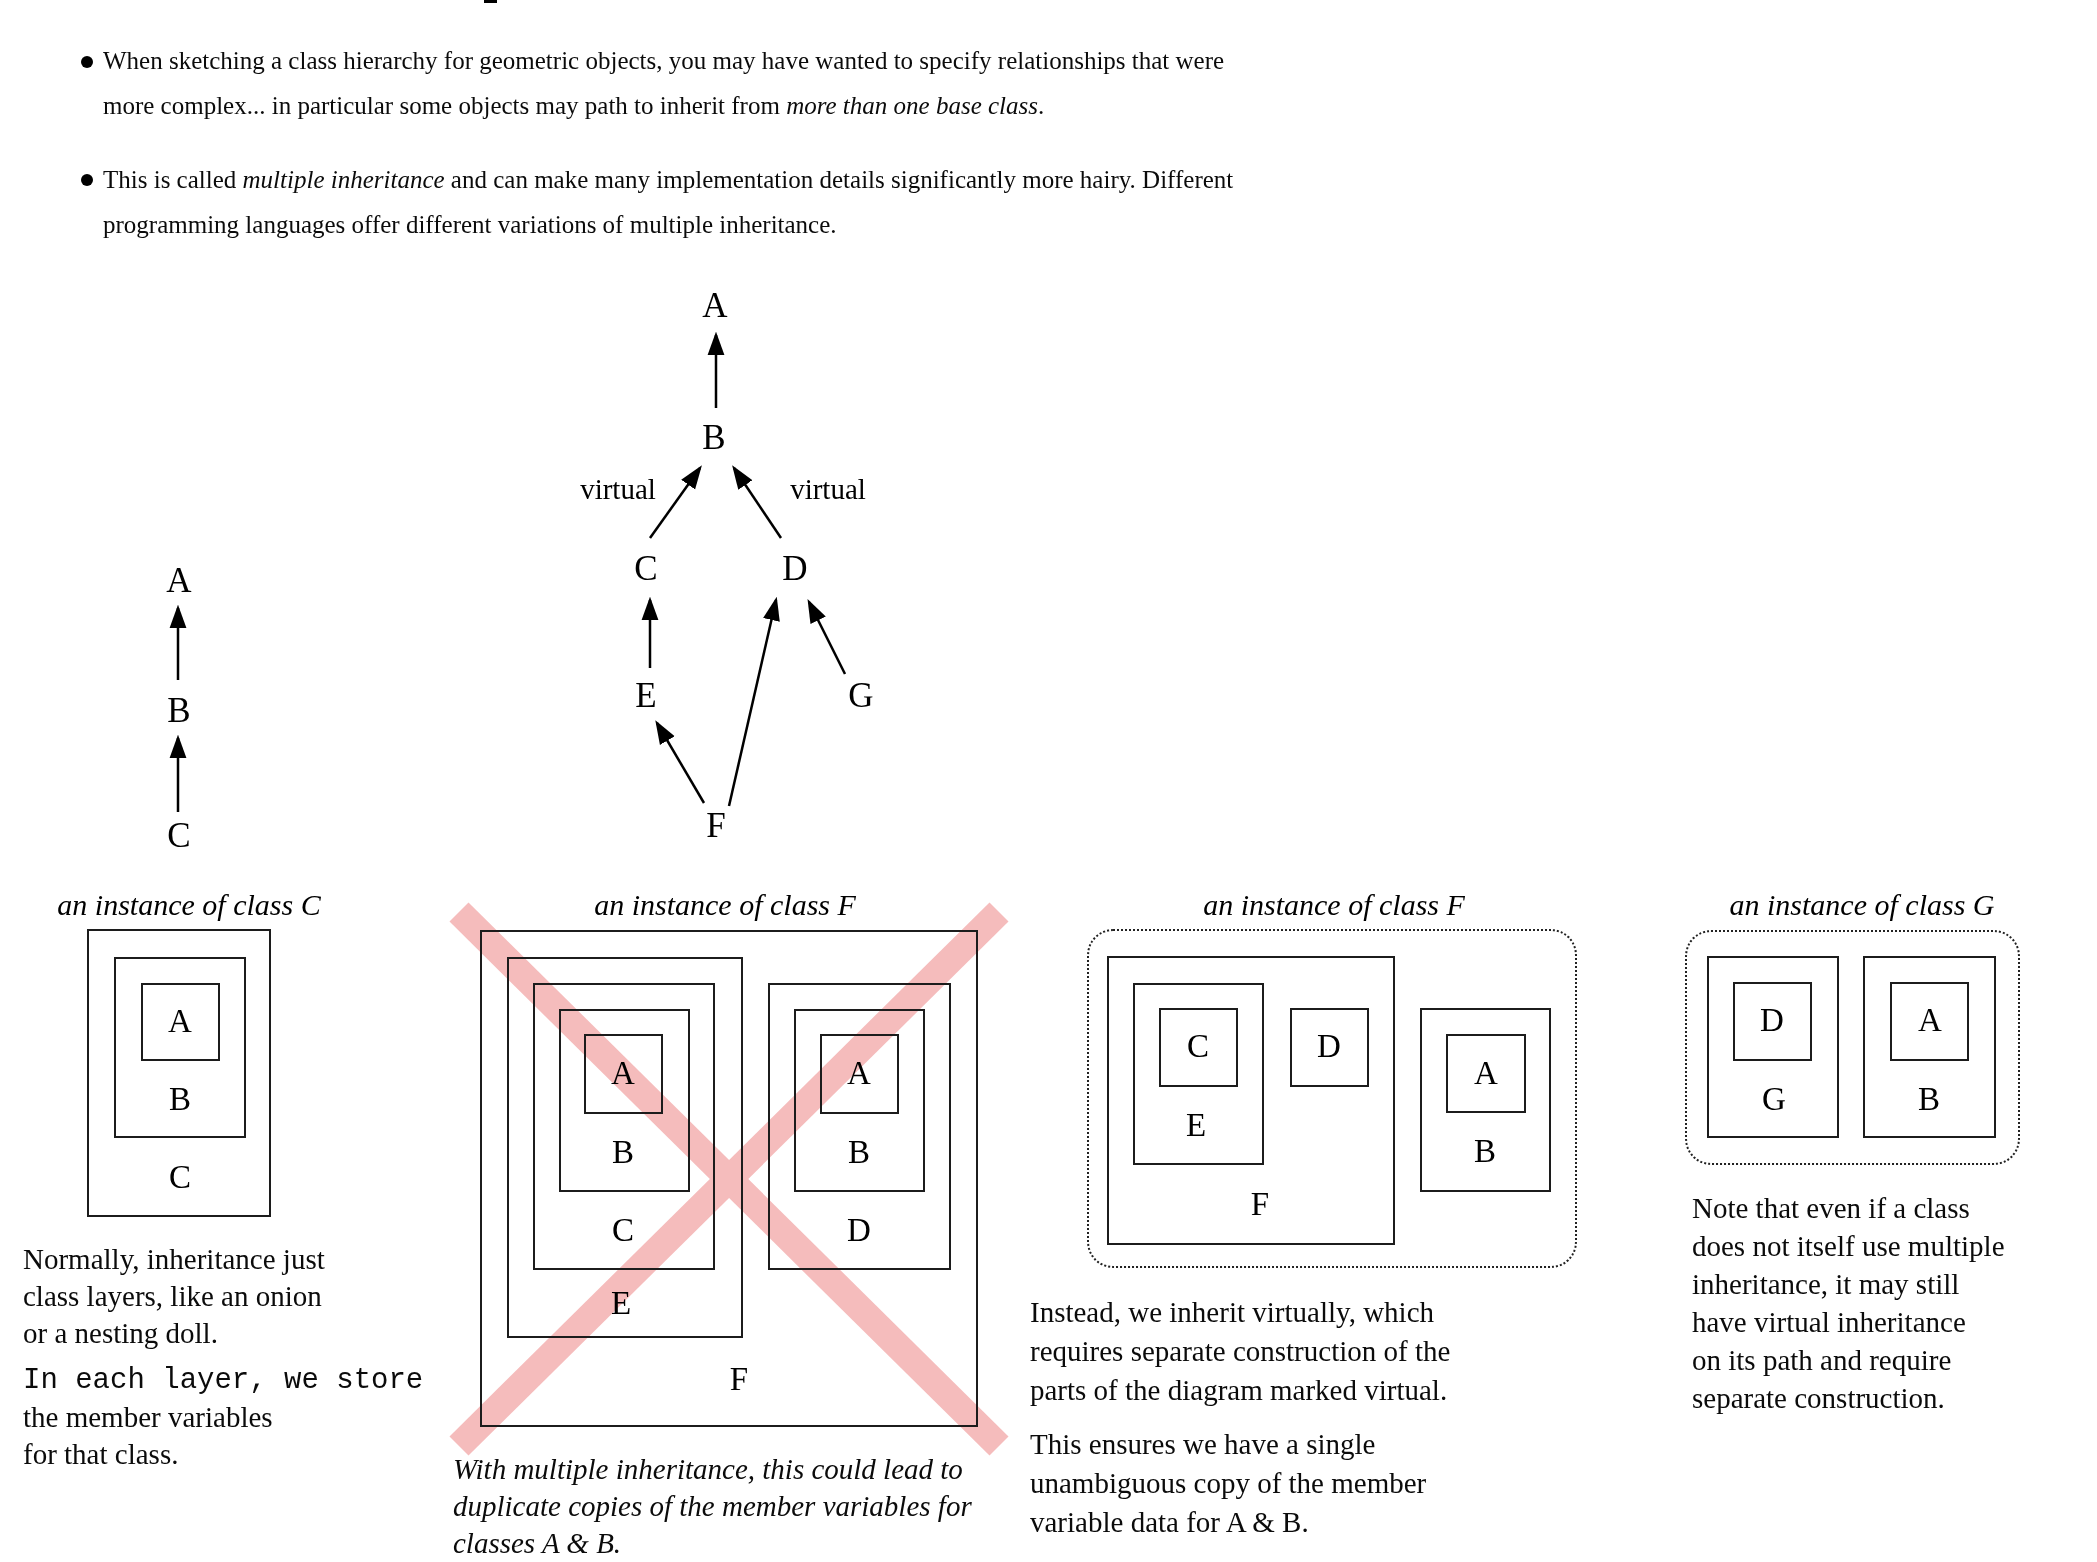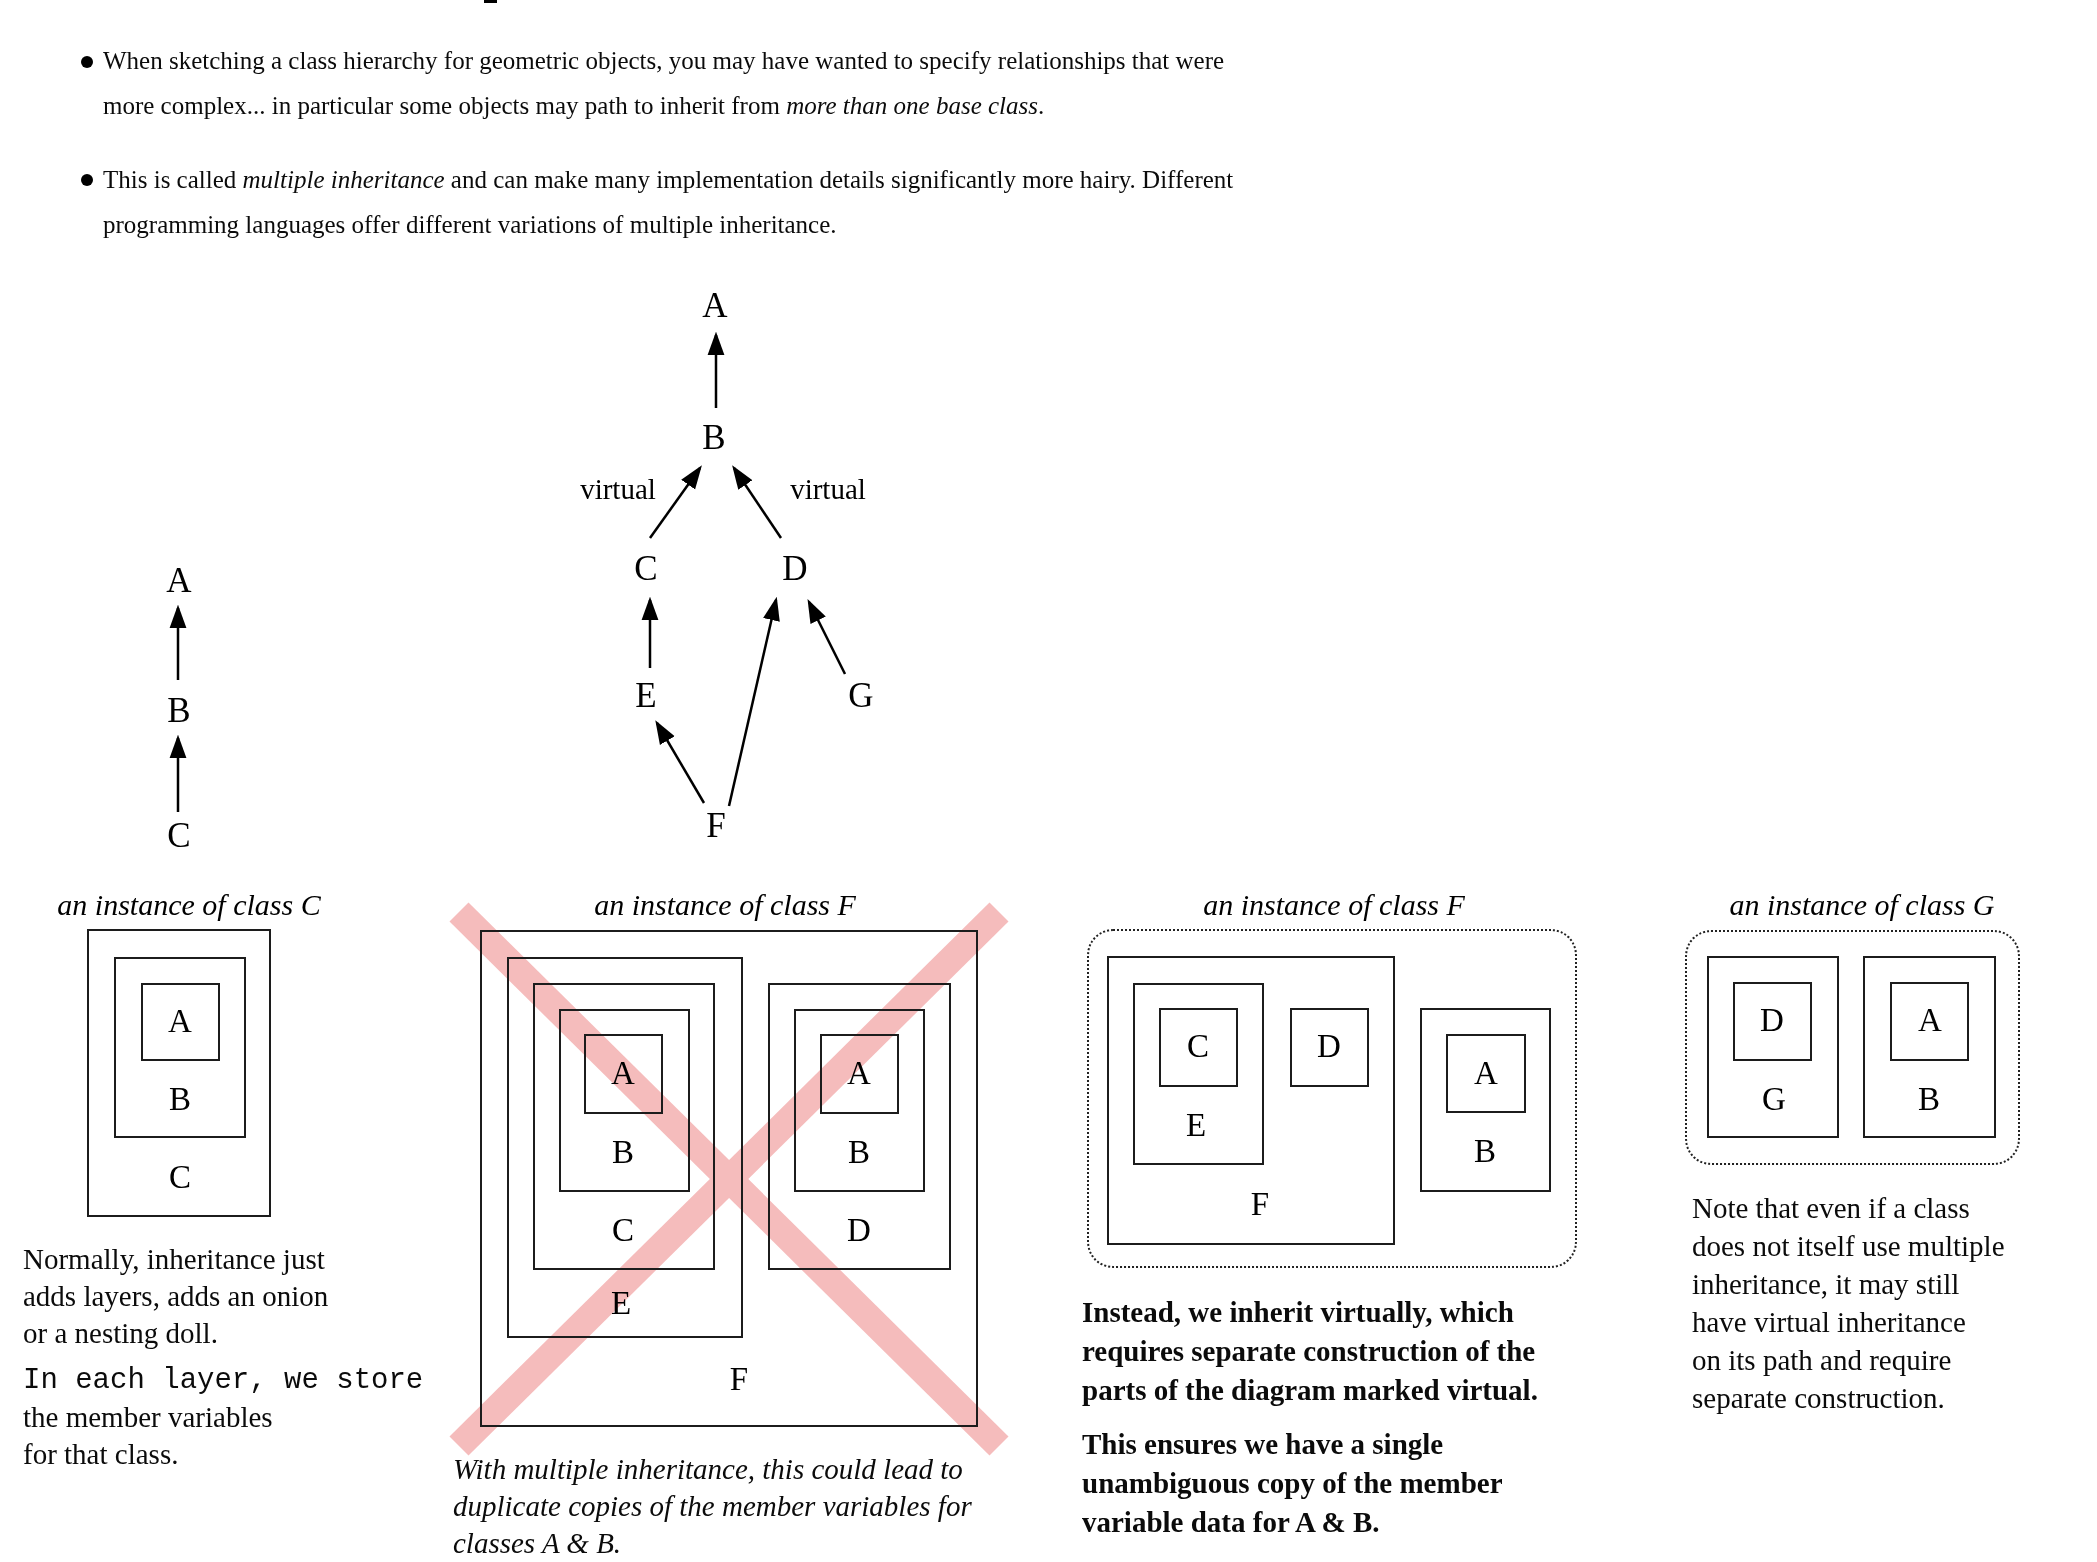--- a/index.html
+++ b/index.html
@@ -122,34 +122,34 @@
   <div class="box" style="left:1733px;top:982px;width:79px;height:79px;"></div>
   <div class="box" style="left:1863px;top:956px;width:133px;height:182px;"></div>
   <div class="box" style="left:1890px;top:982px;width:79px;height:79px;"></div>
   <span class="ilbl" style="left:1772px;top:1021px;">D</span>
   <span class="ilbl" style="left:1930px;top:1021px;">A</span>
   <span class="ilbl" style="left:1774px;top:1100px;">G</span>
   <span class="ilbl" style="left:1929px;top:1100px;">B</span>
 
   <div class="cap" style="left:23px;top:1241px;">
     <div>Normally, inheritance just</div>
-    <div>adds layers, adds an onion</div>
+    <div>class layers, like an onion</div>
     <div>or a nesting doll.</div>
     <div class="p2">In each layer, we store</div>
     <div>the member variables</div>
     <div>for that class.</div>
   </div>
 
   <div class="cap" style="left:453px;top:1451px;font-style:italic;">
     <div>With multiple inheritance, this could lead to</div>
     <div>duplicate copies of the member variables for</div>
     <div>classes A &amp; B.</div>
   </div>
 
-  <div class="cap" style="left:1082px;top:1293px;line-height:39px;font-weight:bold;">
+  <div class="cap" style="left:1030px;top:1293px;line-height:39px;">
     <div>Instead, we inherit virtually, which</div>
     <div>requires separate construction of the</div>
     <div>parts of the diagram marked virtual.</div>
     <div class="p2v">This ensures we have a single</div>
     <div>unambiguous copy of the member</div>
     <div>variable data for A &amp; B.</div>
   </div>
 
   <div class="cap" style="left:1692px;top:1189px;line-height:38px;">
     <div>Note that even if a class</div>

